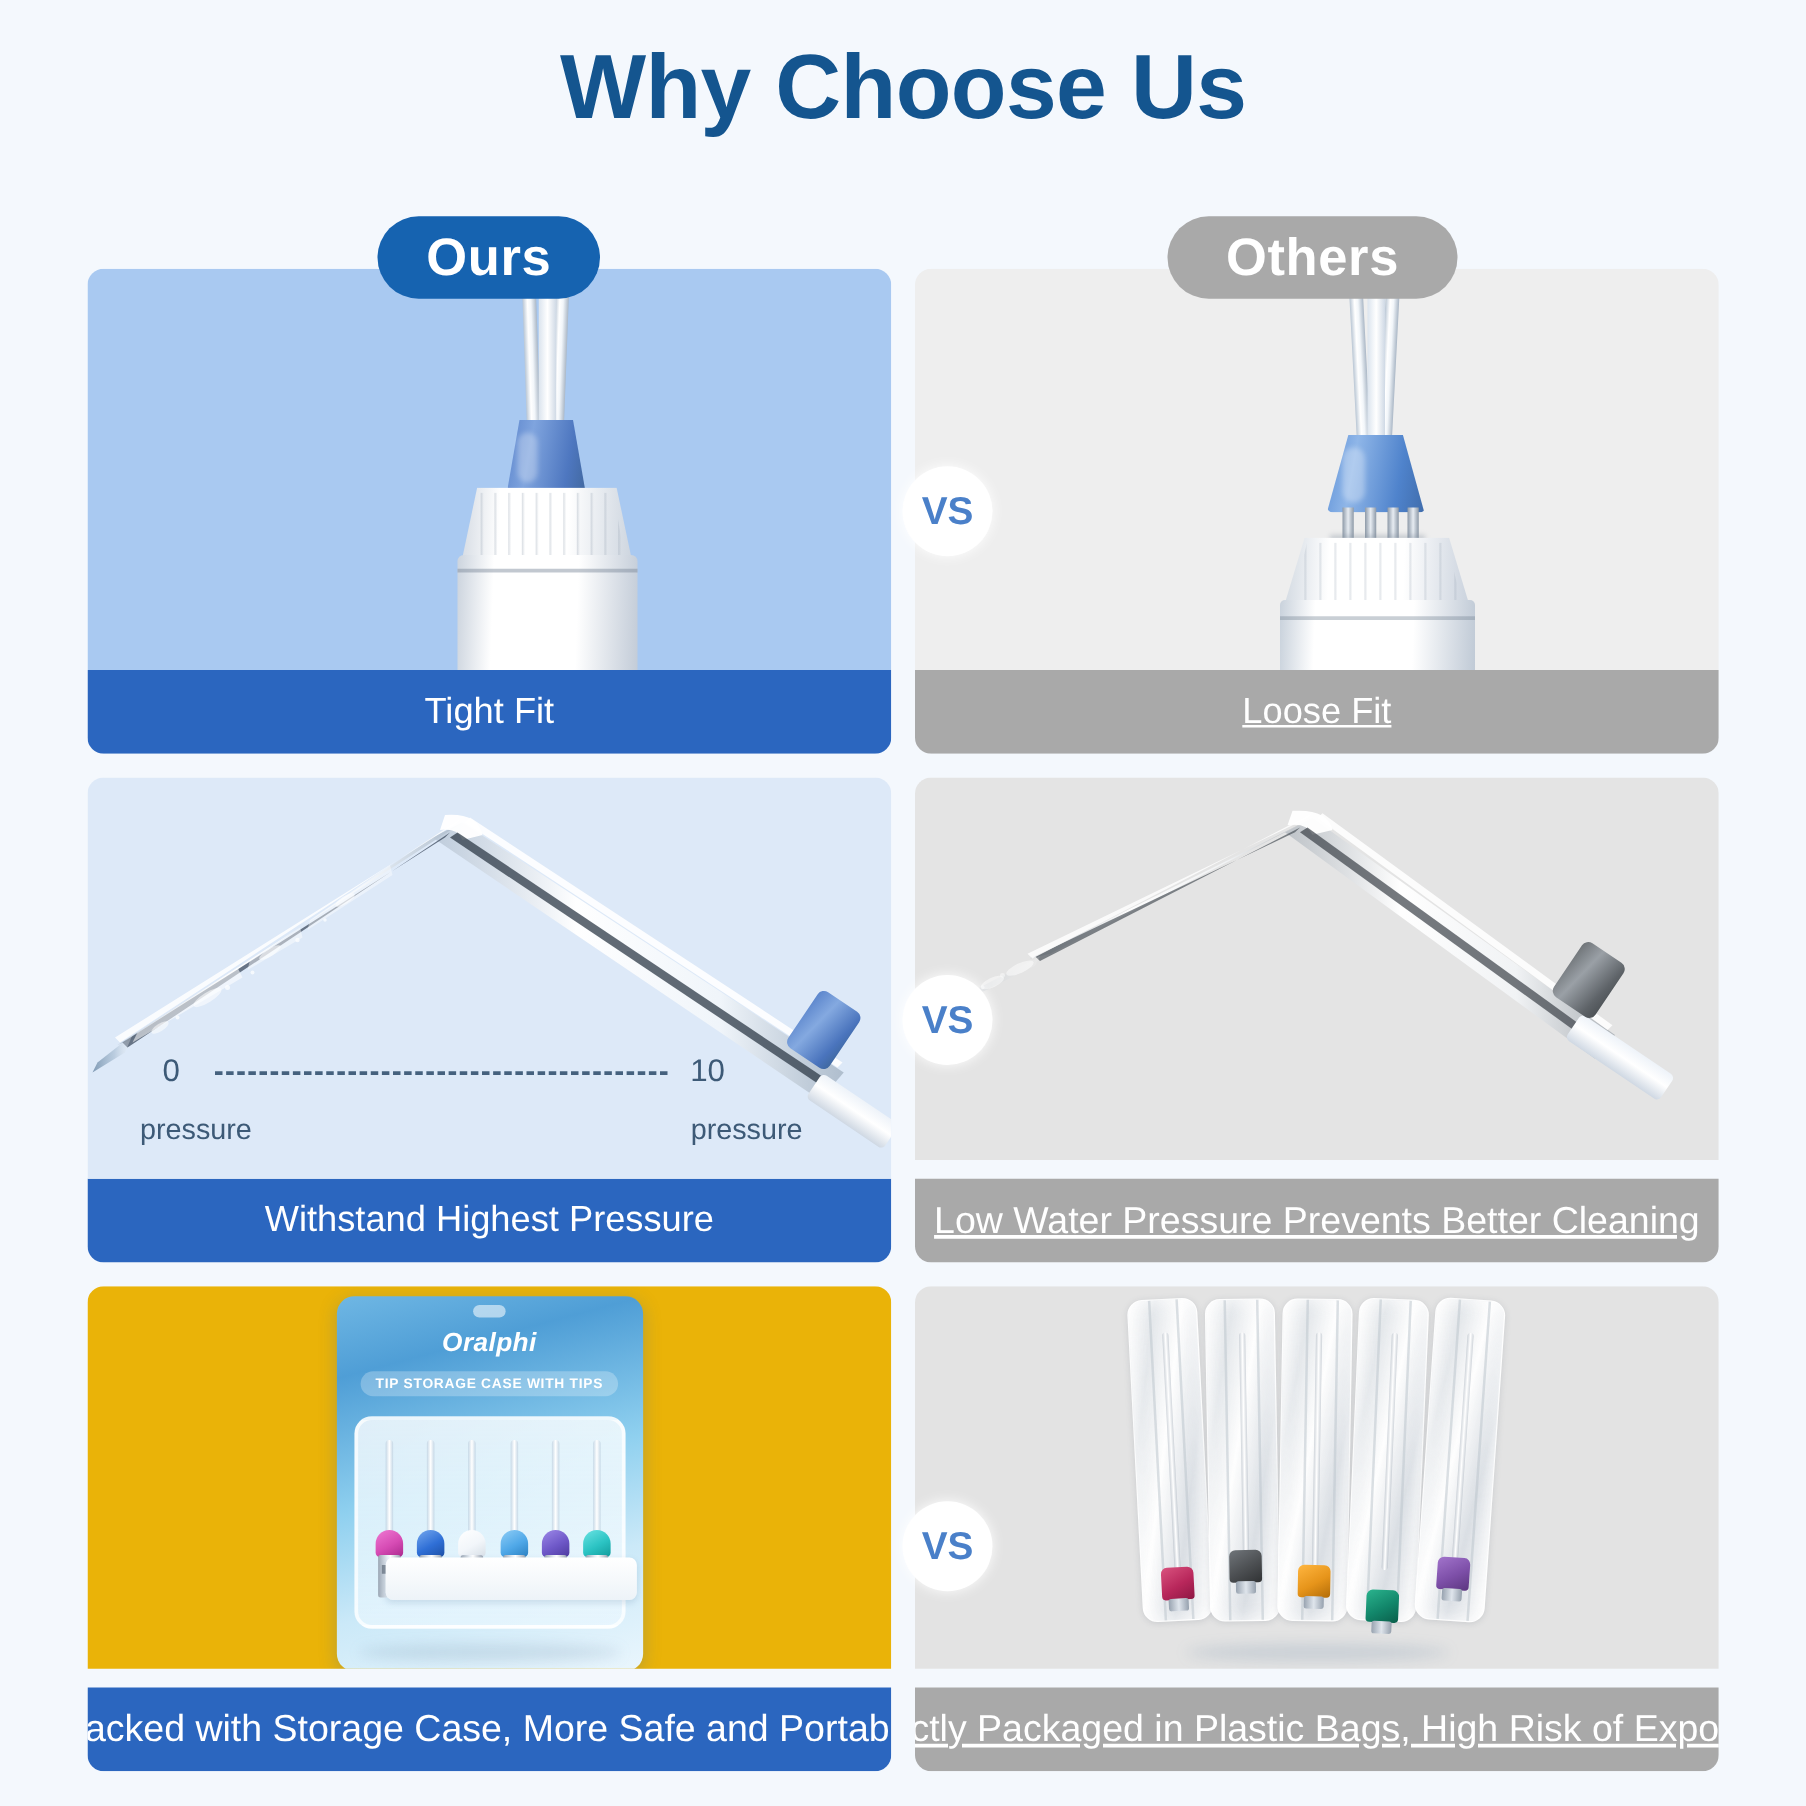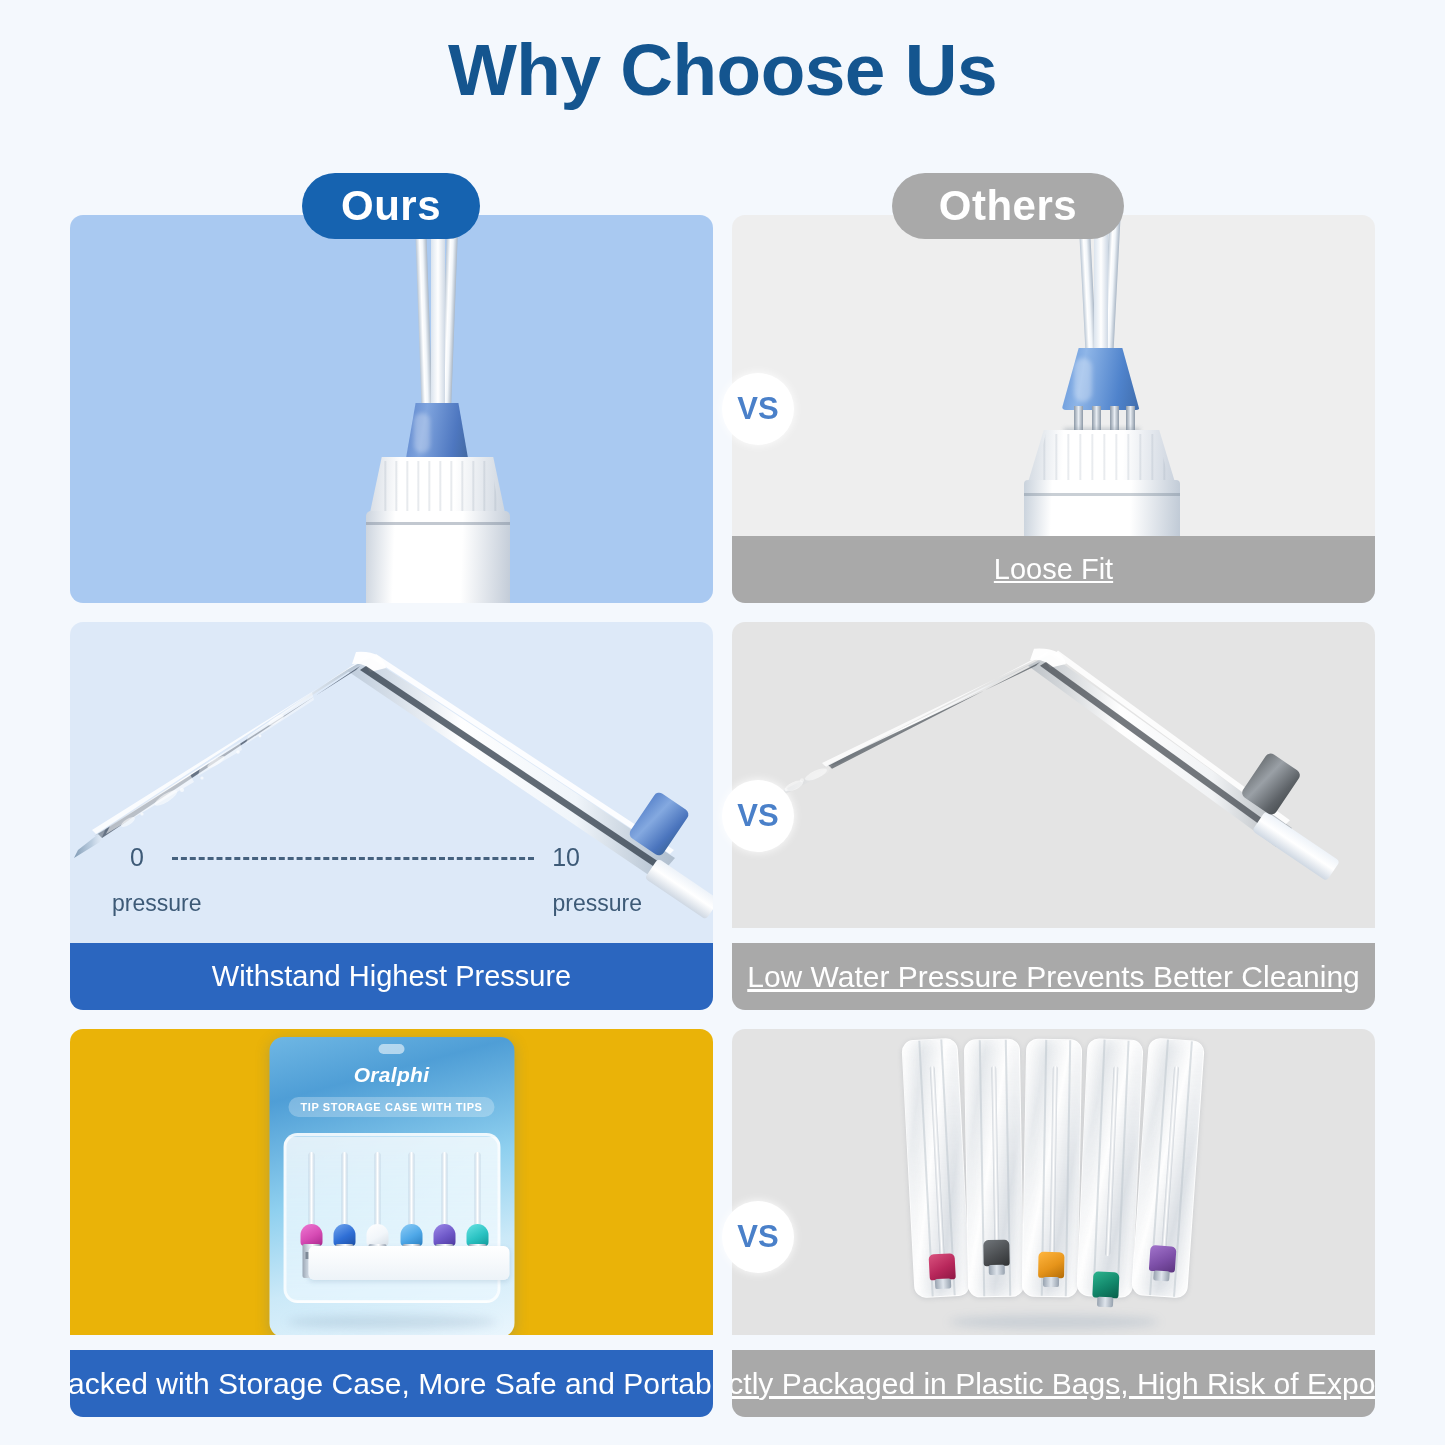--- a/index.html
+++ b/index.html
@@ -42,21 +42,21 @@
     font-size: 42px;
     font-weight: bold;
     z-index: 40;
     letter-spacing: 0.5px;
   }
   .badge-ours {
     left: 302px; top: 173px; width: 178px;
     background: #1663b0;
   }
   .badge-others {
-    left: 892px; top: 173px; width: 232px;
+    left: 934px; top: 173px; width: 232px;
     background: #a9a9a9;
     align-items: center;
   }
 
   
   .grid {
     position: absolute;
     left: 70px;
     top: 215px;
     width: 1305px;
@@ -466,20 +466,21 @@
             <div class="tube tube-b"></div>
             <div class="tube tube-c"></div>
             <div class="collar"></div>
             <div class="collar-hi"></div>
             <div class="handle-top"></div>
             <div class="ridges"></div>
             <div class="handle-body"></div>
             <div class="seam"></div>
           </div>
         </div>
+        <div class="caption cap-blue">Tight Fit</div>
       </div>
 
       <div class="card">
         <div class="stage bg-r1-others">
           <div class="nozzle-wrap n-oth">
             <div class="tube tube-a"></div>
             <div class="tube tube-b"></div>
             <div class="tube tube-c"></div>
             <div class="collar"></div>
             <div class="collar-hi"></div>

